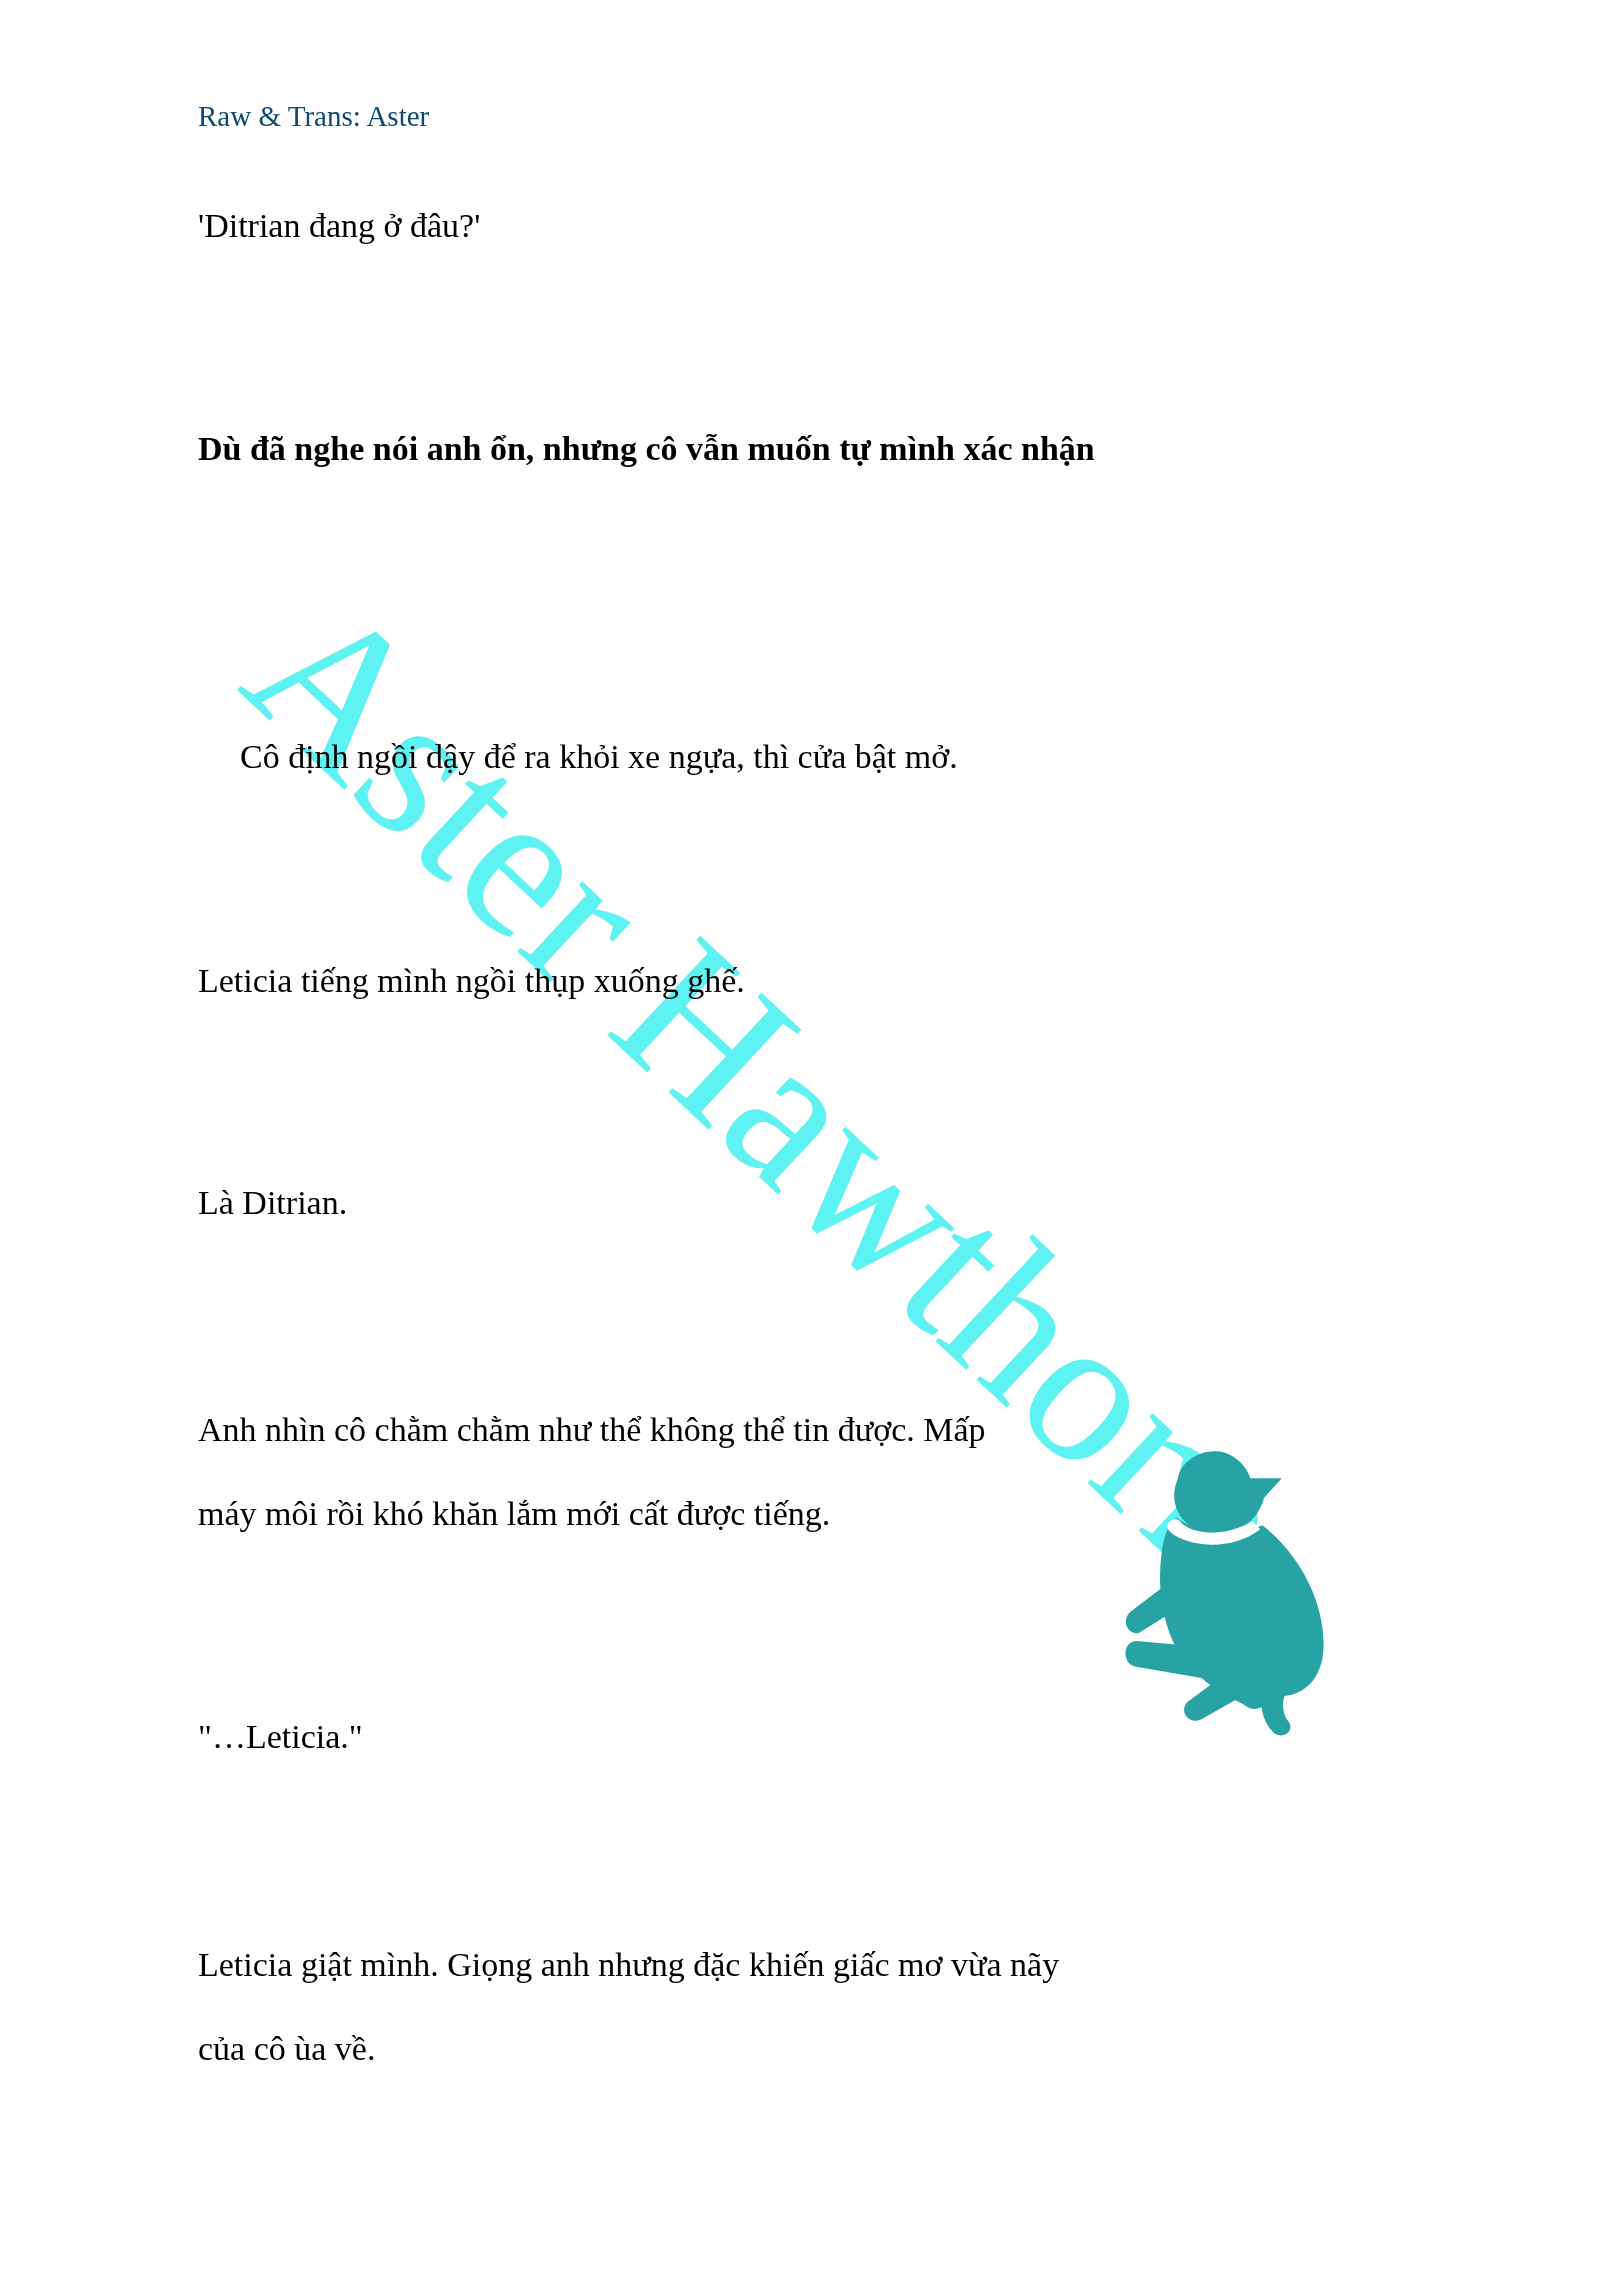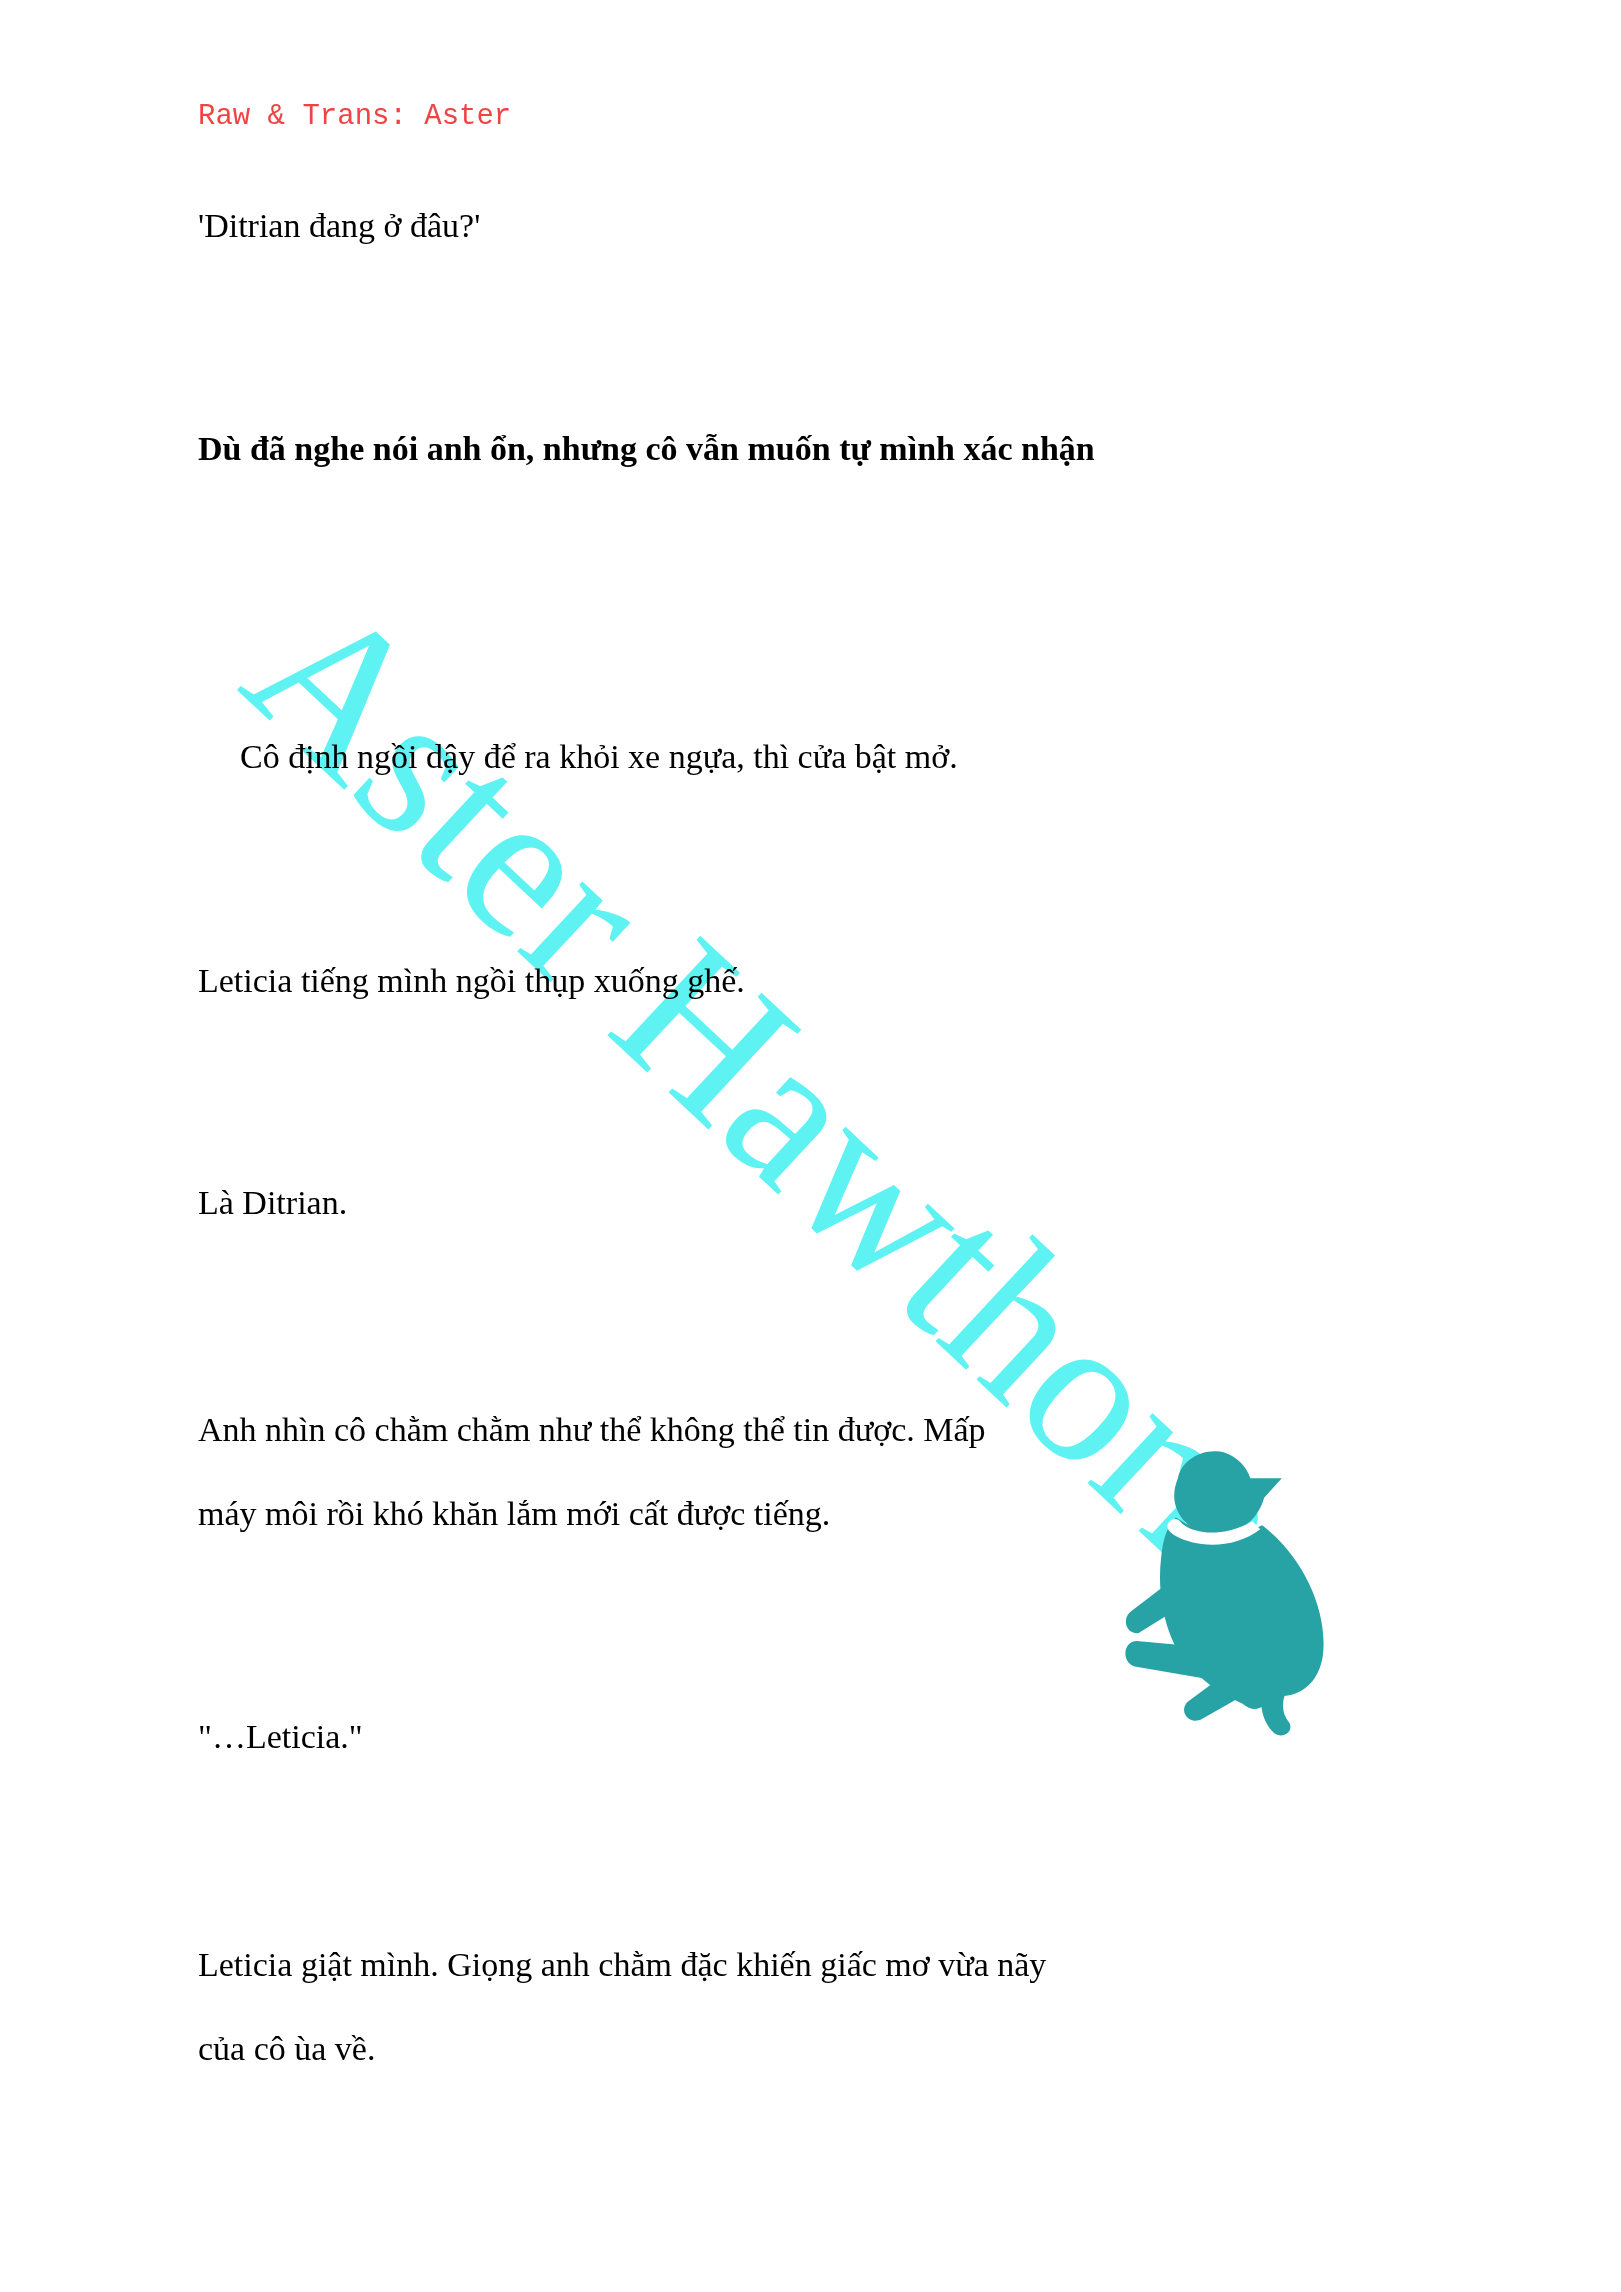--- a/index.html
+++ b/index.html
@@ -46,24 +46,24 @@
     left: 1117px;
     top: 1439px;
     width: 211px;
     height: 299px;
     z-index: 3;
   }
   .header {
     position: absolute;
     left: 198px;
     top: 99px;
-    font-family: Liberation Mono, monospace;
+    font-family: Liberation Serif, serif;
     font-size: 29px;
     line-height: 35px;
-    color: #ef4444;
+    color: #0c4a6e;
     white-space: nowrap;
     z-index: 2;
   }
   .para {
     position: absolute;
     left: 198px;
     width: 1274px;
     font-family: "Liberation Serif", "DejaVu Serif", serif;
     font-size: 34px;
     line-height: 84px;
@@ -129,18 +129,18 @@
 
   <p class="para" style="top:1161px;">
     <span class="line">Là Ditrian.</span>
   </p>
 
   <p class="para" style="top:1695px;">
     <span class="line">"…Leticia."</span>
   </p>
 
   <p class="para" style="top:1923px;">
-    <span class="line">Leticia giật mình. Giọng anh chằm đặc khiến giấc mơ vừa nãy</span>
+    <span class="line">Leticia giật mình. Giọng anh nhưng đặc khiến giấc mơ vừa nãy</span>
     <span class="line">của cô ùa về.</span>
   </p>
 
 </div>
 
 
 </body></html>

